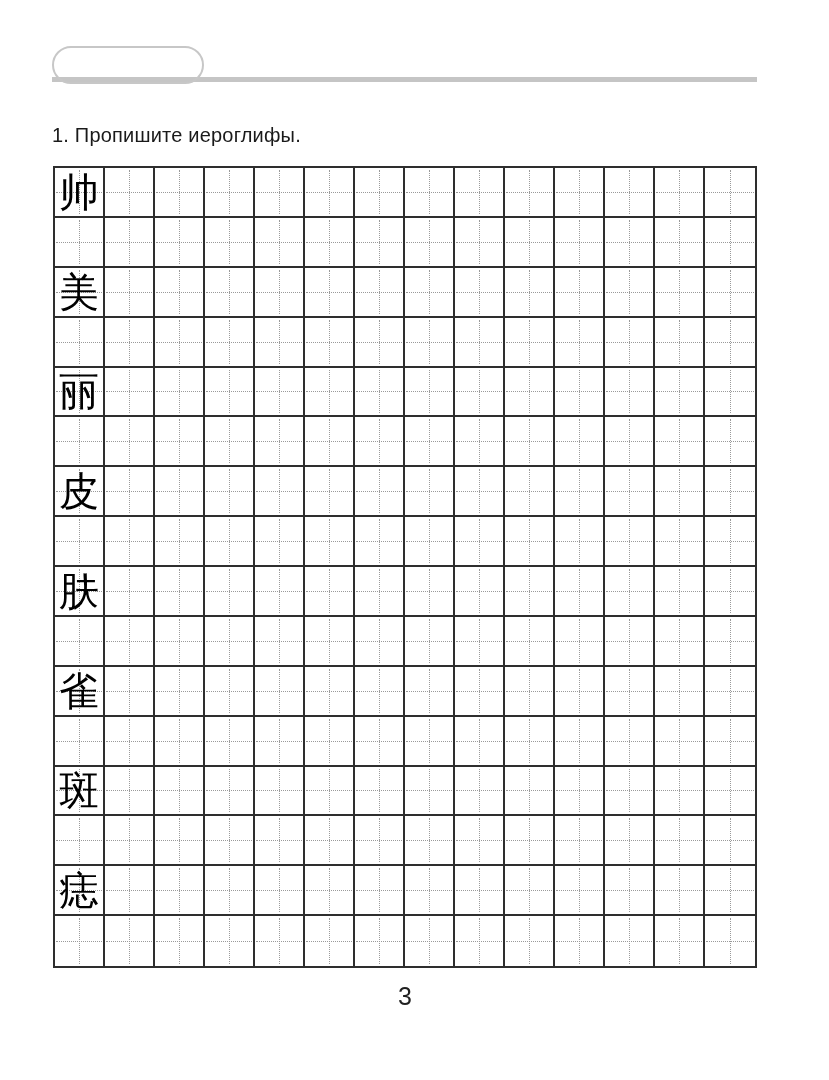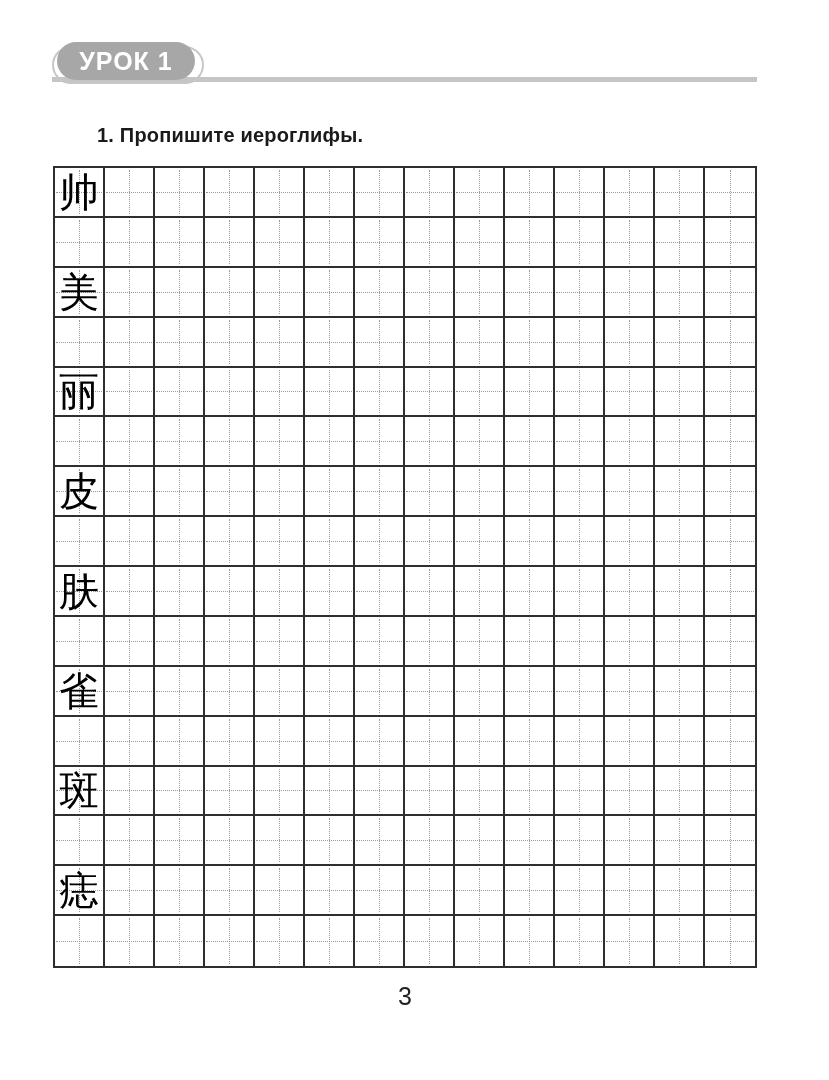--- a/index.html
+++ b/index.html
@@ -57,24 +57,23 @@
     background: #c5c5c5;
     z-index: 0;
   }
 
   
   .instruction {
     position: absolute;
     left: 52px;
     top: 124px;
     font-size: 20px;
-    font-weight: bold;
+    font-weight: normal;
     color: #1a1a1a;
     letter-spacing: 0.2px;
-    margin-left: 45px;
   }
 
   
   .grid {
     position: absolute;
     left: 53px;
     top: 166px;
     width: 704px;
     height: 802px;
     box-sizing: border-box;
@@ -134,23 +133,20 @@
   }
 </style>
 </head>
 <body>
 
 <div class="page">
 
   <div class="header-rule"></div>
 
   <div class="badge-outline"></div>
-  <div class="badge-pill">
-    <span>УРОК 1</span>
-  </div>
 
   <div class="instruction">1. Пропишите иероглифы.</div>
 
   <div class="grid">
       <div class="cell">
         <span class="hanzi">帅</span>
       </div>
       <div class="cell"></div>
       <div class="cell"></div>
       <div class="cell"></div>

